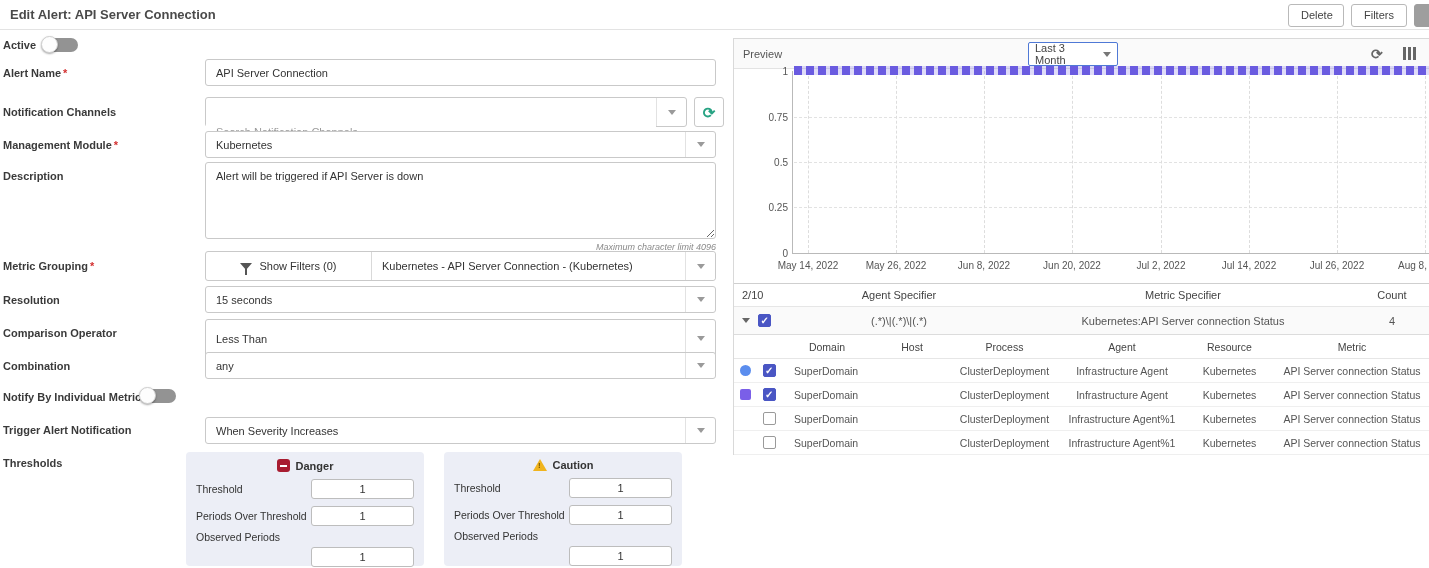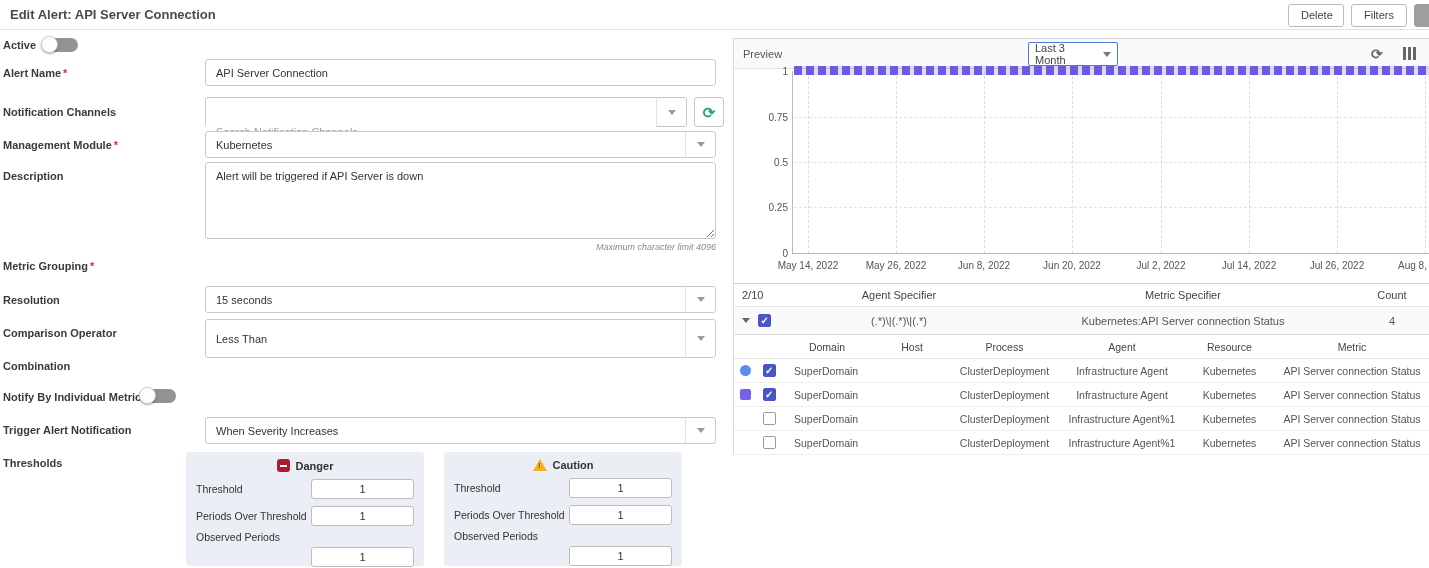--- a/index.html
+++ b/index.html
@@ -138,34 +138,48 @@
   <div class="selbox" style="left:205px; top:131px; width:511px; height:27px">
     <span class="val">Kubernetes</span>
     <span class="chev"></span>
   </div>
 
   <div class="lbl" style="top:170px">Description</div>
   <textarea class="ta" style="left: 205px; top: 162px; width: 511px; height: 77px;">Alert will be triggered if API Server is down</textarea>
   <div class="hint" style="left:205px; top:242px; width:511px; text-align:right">Maximum character limit 4096</div>
 
   <div class="lbl req" style="top:260px">Metric Grouping</div>
+  <div class="combo" style="left:205px; top:251px; width:511px; height:30px">
+    <div class="filter-btn">
+      <span class="funnel"></span>
+      <span>Show Filters (0)</span>
+    </div>
+    <div class="selbox" style="position:static; border:none; flex:1">
+      <span class="val">Kubernetes - API Server Connection - (Kubernetes)</span>
+      <span class="chev"></span>
+    </div>
+  </div>
 
   <div class="lbl" style="top:294px">Resolution</div>
   <div class="selbox" style="left:205px; top:286px; width:511px; height:27px">
     <span class="val">15 seconds</span>
     <span class="chev"></span>
   </div>
 
   <div class="lbl" style="top:327px">Comparison Operator</div>
   <div class="selbox" style="left:205px; top:319px; width:511px; height:39px">
     <span class="val">Less Than</span>
     <span class="chev"></span>
   </div>
 
   <div class="lbl" style="top:360px">Combination</div>
+  <div class="selbox" style="left:205px; top:352px; width:511px; height:27px">
+    <span class="val">any</span>
+    <span class="chev"></span>
+  </div>
 
   <div class="lbl" style="top:391px">Notify By Individual Metric</div>
   <div class="switch" style="left:140px; top:389px">
       <div class="knob"></div>
     </div>
 
   <div class="lbl" style="top:424px">Trigger Alert Notification</div>
   <div class="selbox" style="left:205px; top:417px; width:511px; height:27px">
     <span class="val">When Severity Increases</span>
     <span class="chev"></span>

